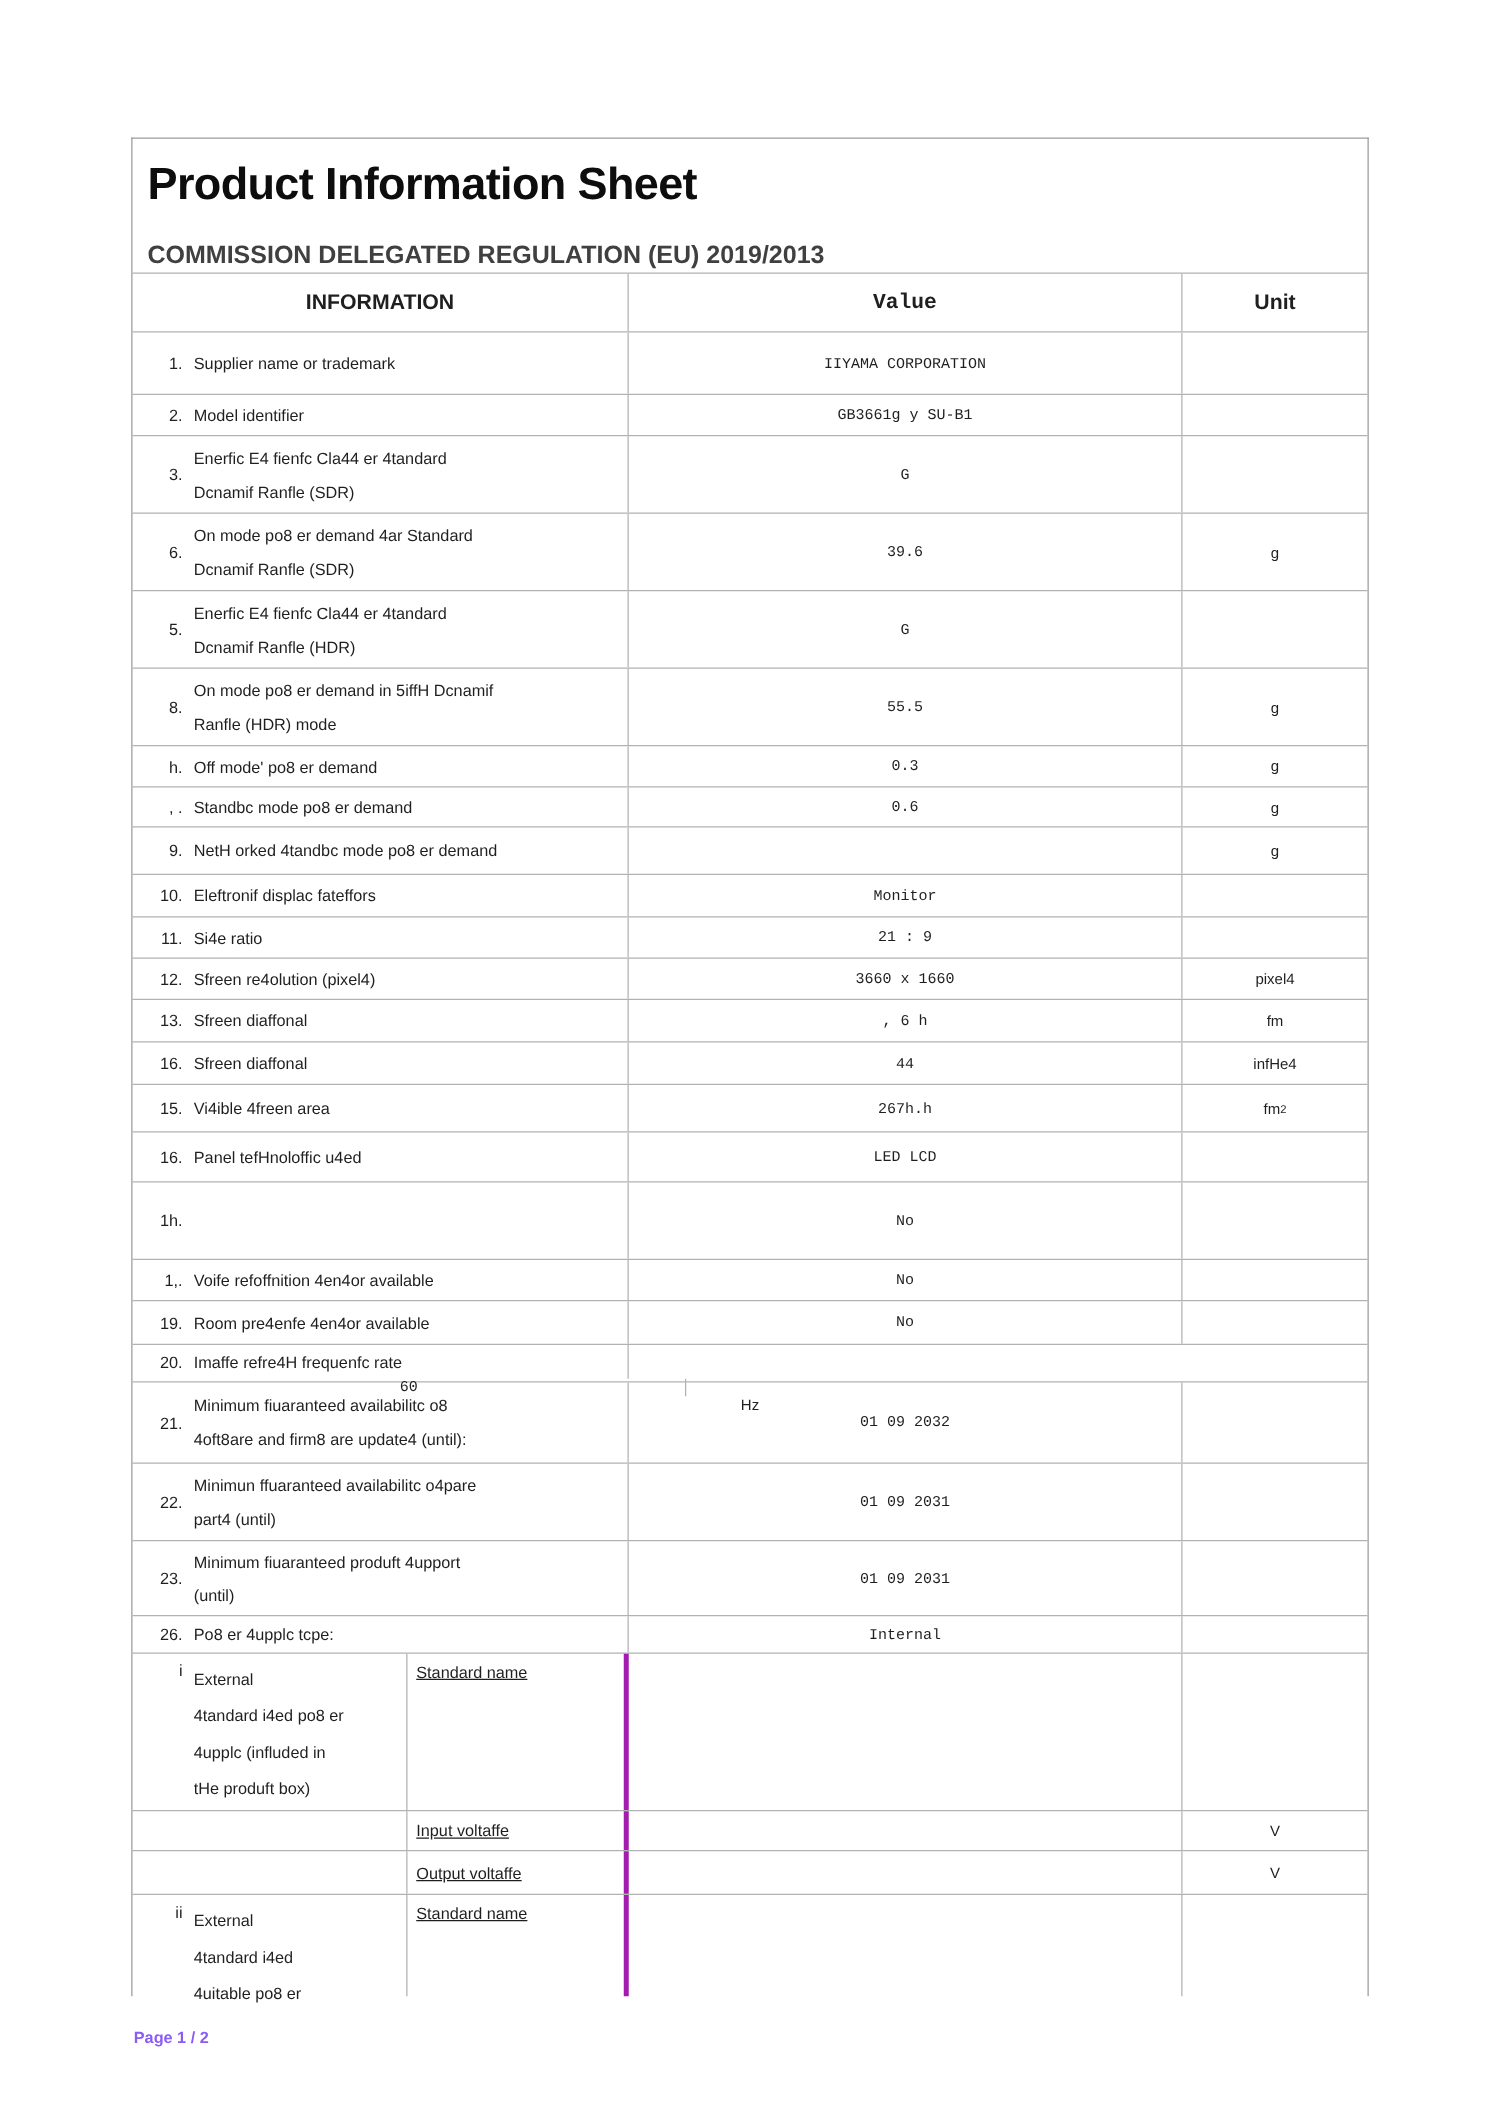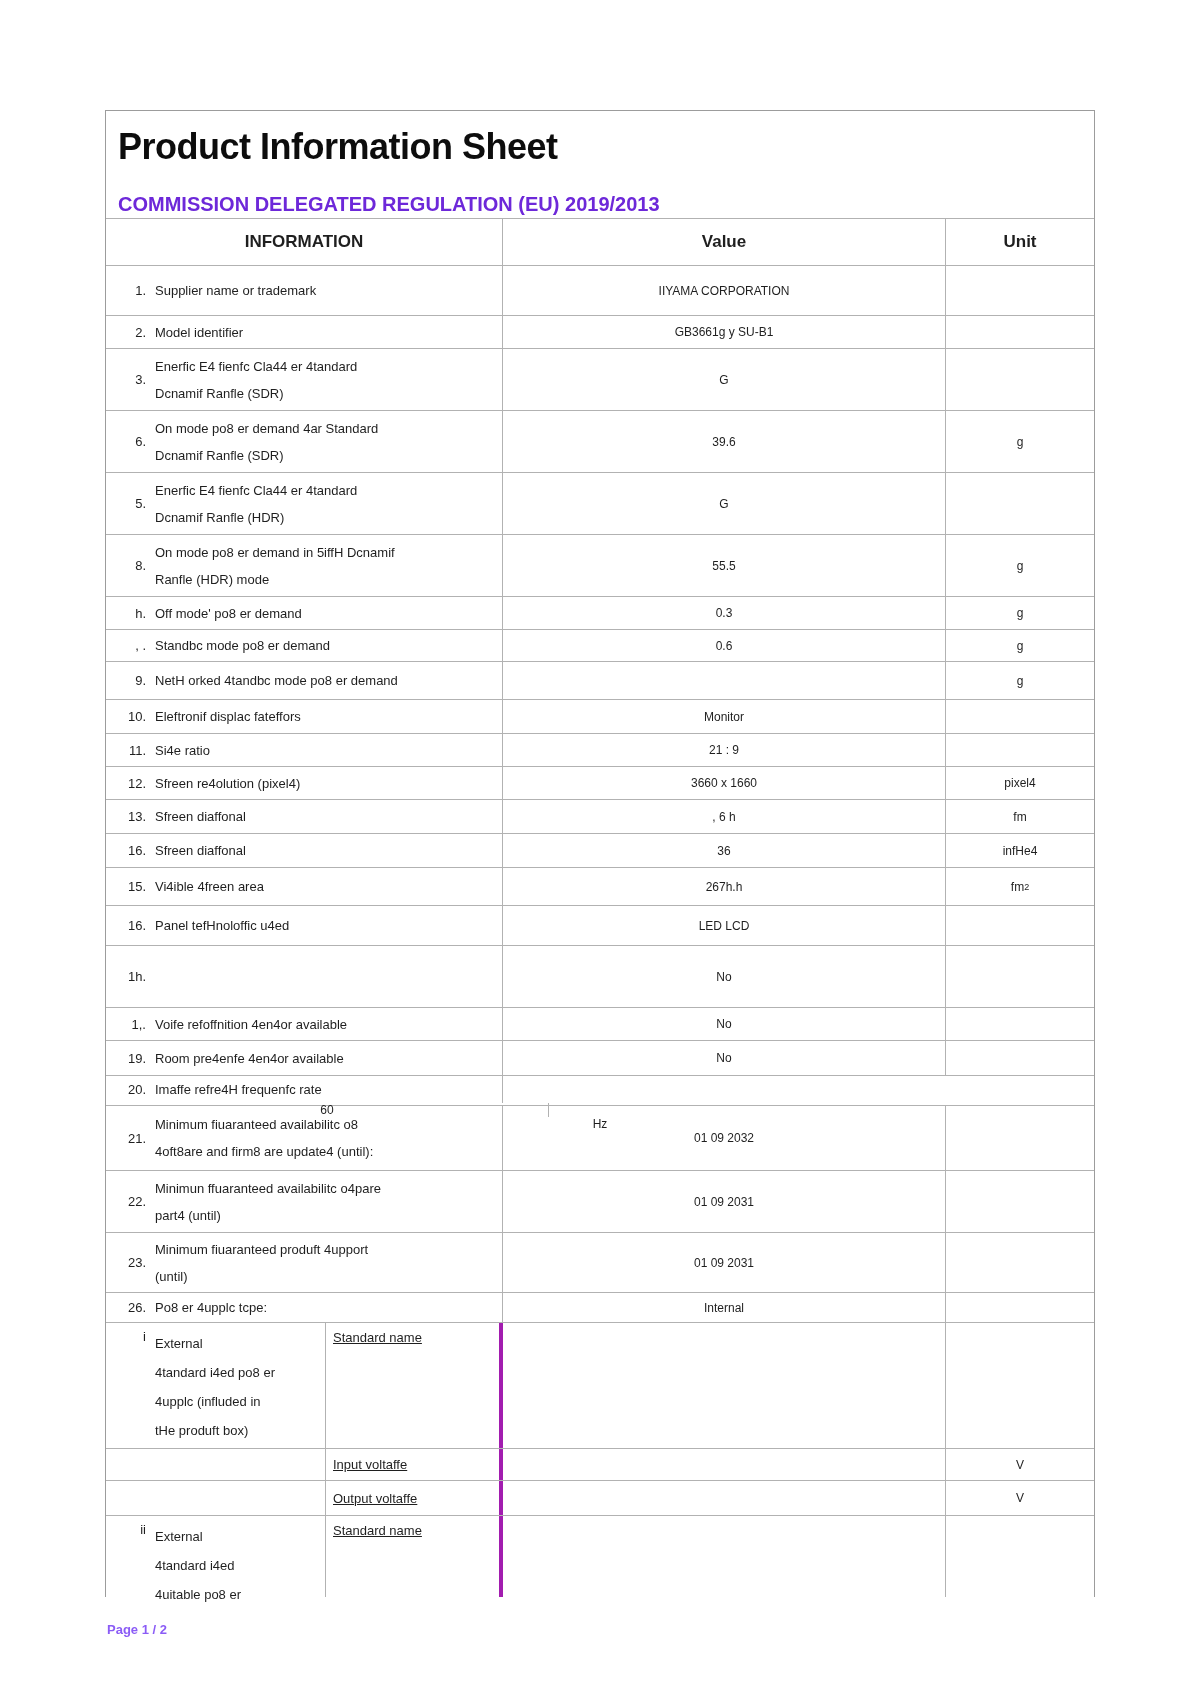--- a/index.html
+++ b/index.html
@@ -5,28 +5,28 @@
   html,body { margin:0; padding:0; background:#ffffff; }
   body { width:1200px; height:1694px; font-family:"Liberation Sans", sans-serif; }
   .page { position:relative; width:1200px; height:1694px; background:#ffffff; overflow:hidden;
           filter: blur(0.45px); color:#1f1f1f;margin-top:44px; }
 
   .sheet { position:absolute; left:105px; top:66px; width:990px; box-sizing:border-box;
            border:1px solid #9c9c9c; border-bottom:none; background:#fff; }
 
   .title { margin:15px 0 0 12px; font-size:36px; line-height:42px; font-weight:bold;
            letter-spacing:-0.5px; color:#0d0d0d; }
-  .subtitle { margin:25px 0 0 12px; font-size:20px; line-height:23px; font-weight:bold; color:#6d28d9; }
+  .subtitle { margin:25px 0 0 12px; font-size:20px; line-height:23px; font-weight:bold; color:#404040; }
 
   .tbl { margin-top:2px; width:100%; }
   .row { display:flex; border-top:1px solid #b2b2b2; box-sizing:border-box; }
   .c { box-sizing:border-box; display:flex; align-items:center; }
   .c-info { width:397px; border-right:1px solid #b2b2b2; padding-left:14px; }
   .c-val  { width:443px; border-right:1px solid #b2b2b2; justify-content:center;
-            text-align:center; font-size:12px; }
+            text-align:center; font-size:12px;font-family:Liberation Mono, monospace; }
   .c-unit { flex:1; justify-content:center; text-align:center; font-size:12px; }
   .c-unit sup { font-size:9px; }
 
   .header-row { height:47px; font-weight:bold; }
   .header-row .c { font-size:17px; }
   .header-row .c-info { justify-content:center; padding-left:0; }
 
   .num { width:26px; text-align:right; margin-right:9px; font-size:13px; flex:none; }
   .lbl { font-size:13px; line-height:27px; }
 
@@ -157,21 +157,21 @@
               <span class="lbl">Sfreen diaffonal</span>
             </div>
             <div class="c c-val">, 6 h</div>
             <div class="c c-unit">fm</div>
           </div>
           <div class="row" style="height: 34px;">
             <div class="c c-info">
               <span class="num">16.</span>
               <span class="lbl">Sfreen diaffonal</span>
             </div>
-            <div class="c c-val">36</div>
+            <div class="c c-val">44</div>
             <div class="c c-unit">infHe4</div>
           </div>
           <div class="row" style="height: 38px;">
             <div class="c c-info">
               <span class="num">15.</span>
               <span class="lbl">Vi4ible 4freen area</span>
             </div>
             <div class="c c-val">267h.h</div>
             <div class="c c-unit">fm<sup>2</sup></div>
           </div>

